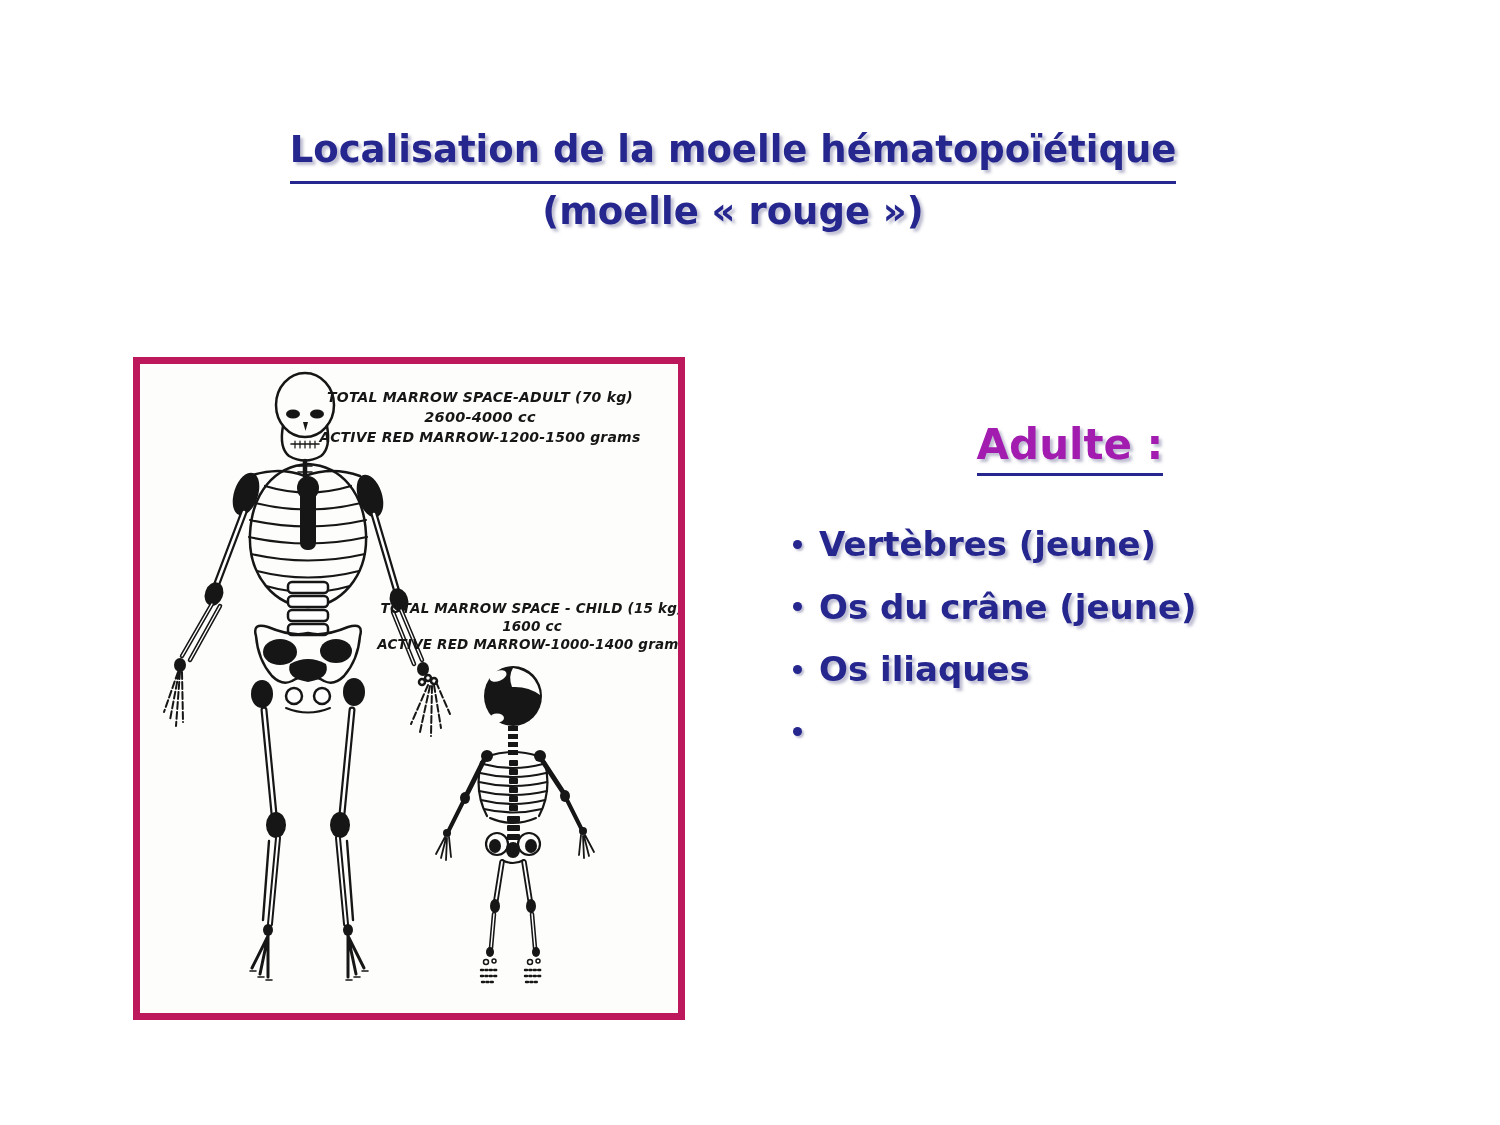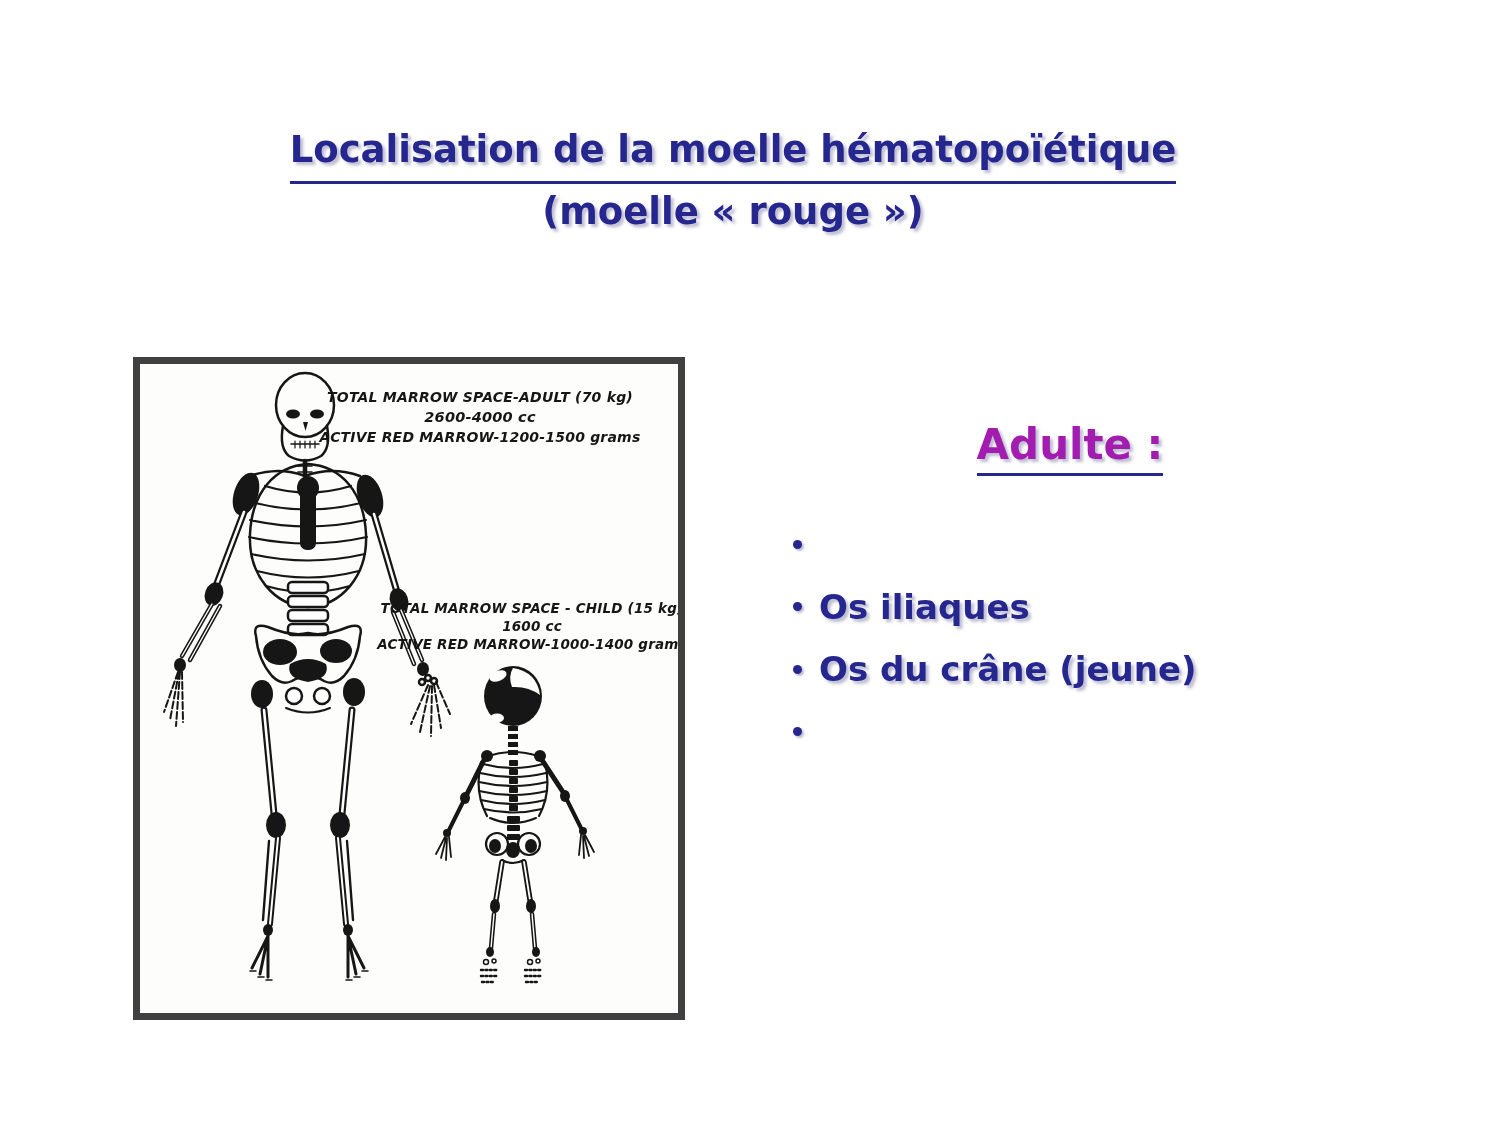--- a/index.html
+++ b/index.html
@@ -9,21 +9,21 @@
   
   .slide-title { position:absolute; top:122px; left:8px; width:1450px; text-align:center;
                  color:#26268F; font-weight:bold; line-height:56px;
                  text-shadow:3px 3px 3px rgba(125,125,165,0.5); }
   .slide-title .line1 { font-size:37px; }
   .slide-title .line1 span { display:inline-block; border-bottom:3px solid #26268F; padding-bottom:3px; }
   .slide-title .line2 { font-size:37px; }
 
   
   .figure-frame { position:absolute; left:133px; top:357px; width:552px; height:663px;
-                  border:7px solid #404040; background:#FDFDFB; }
+                  border:7px solid #be185d; background:#FDFDFB; }
   .figure-frame svg { display:block; width:538px; height:649px; }
   .fig-caption { font-family:"DejaVu Sans","Liberation Sans",sans-serif;
                  font-style:italic; font-weight:bold; fill:#161616; letter-spacing:0.2px; }
 
   
   .panel-heading { position:absolute; top:420px; left:920px; width:300px; text-align:center;
                    color:#a21caf; font-weight:bold; font-size:42px;
                    text-shadow:3px 3px 3px rgba(125,125,165,0.5); }
   .panel-heading span { display:inline-block; border-bottom:3px solid #26268F; padding-bottom:4px; }
 
@@ -233,25 +233,26 @@
   </svg>
 </div>
 
 <div class="panel-heading">
   <span>Adulte :</span>
 </div>
 
 <div class="bullet-list">
   <div class="bullet-row">
     <span class="bullet-dot"></span>
+    <span>Vertèbres (jeune)</span>
+  </div>
+  <div class="bullet-row">
+    <span class="bullet-dot"></span>
+    <span>Os du crâne (jeune)</span>
   </div>
   <div class="bullet-row">
     <span class="bullet-dot"></span>
     <span>Os iliaques</span>
   </div>
   <div class="bullet-row">
     <span class="bullet-dot"></span>
-    <span>Os du crâne (jeune)</span>
-  </div>
-  <div class="bullet-row">
-    <span class="bullet-dot"></span>
   </div>
 </div>
 
 </body></html>

